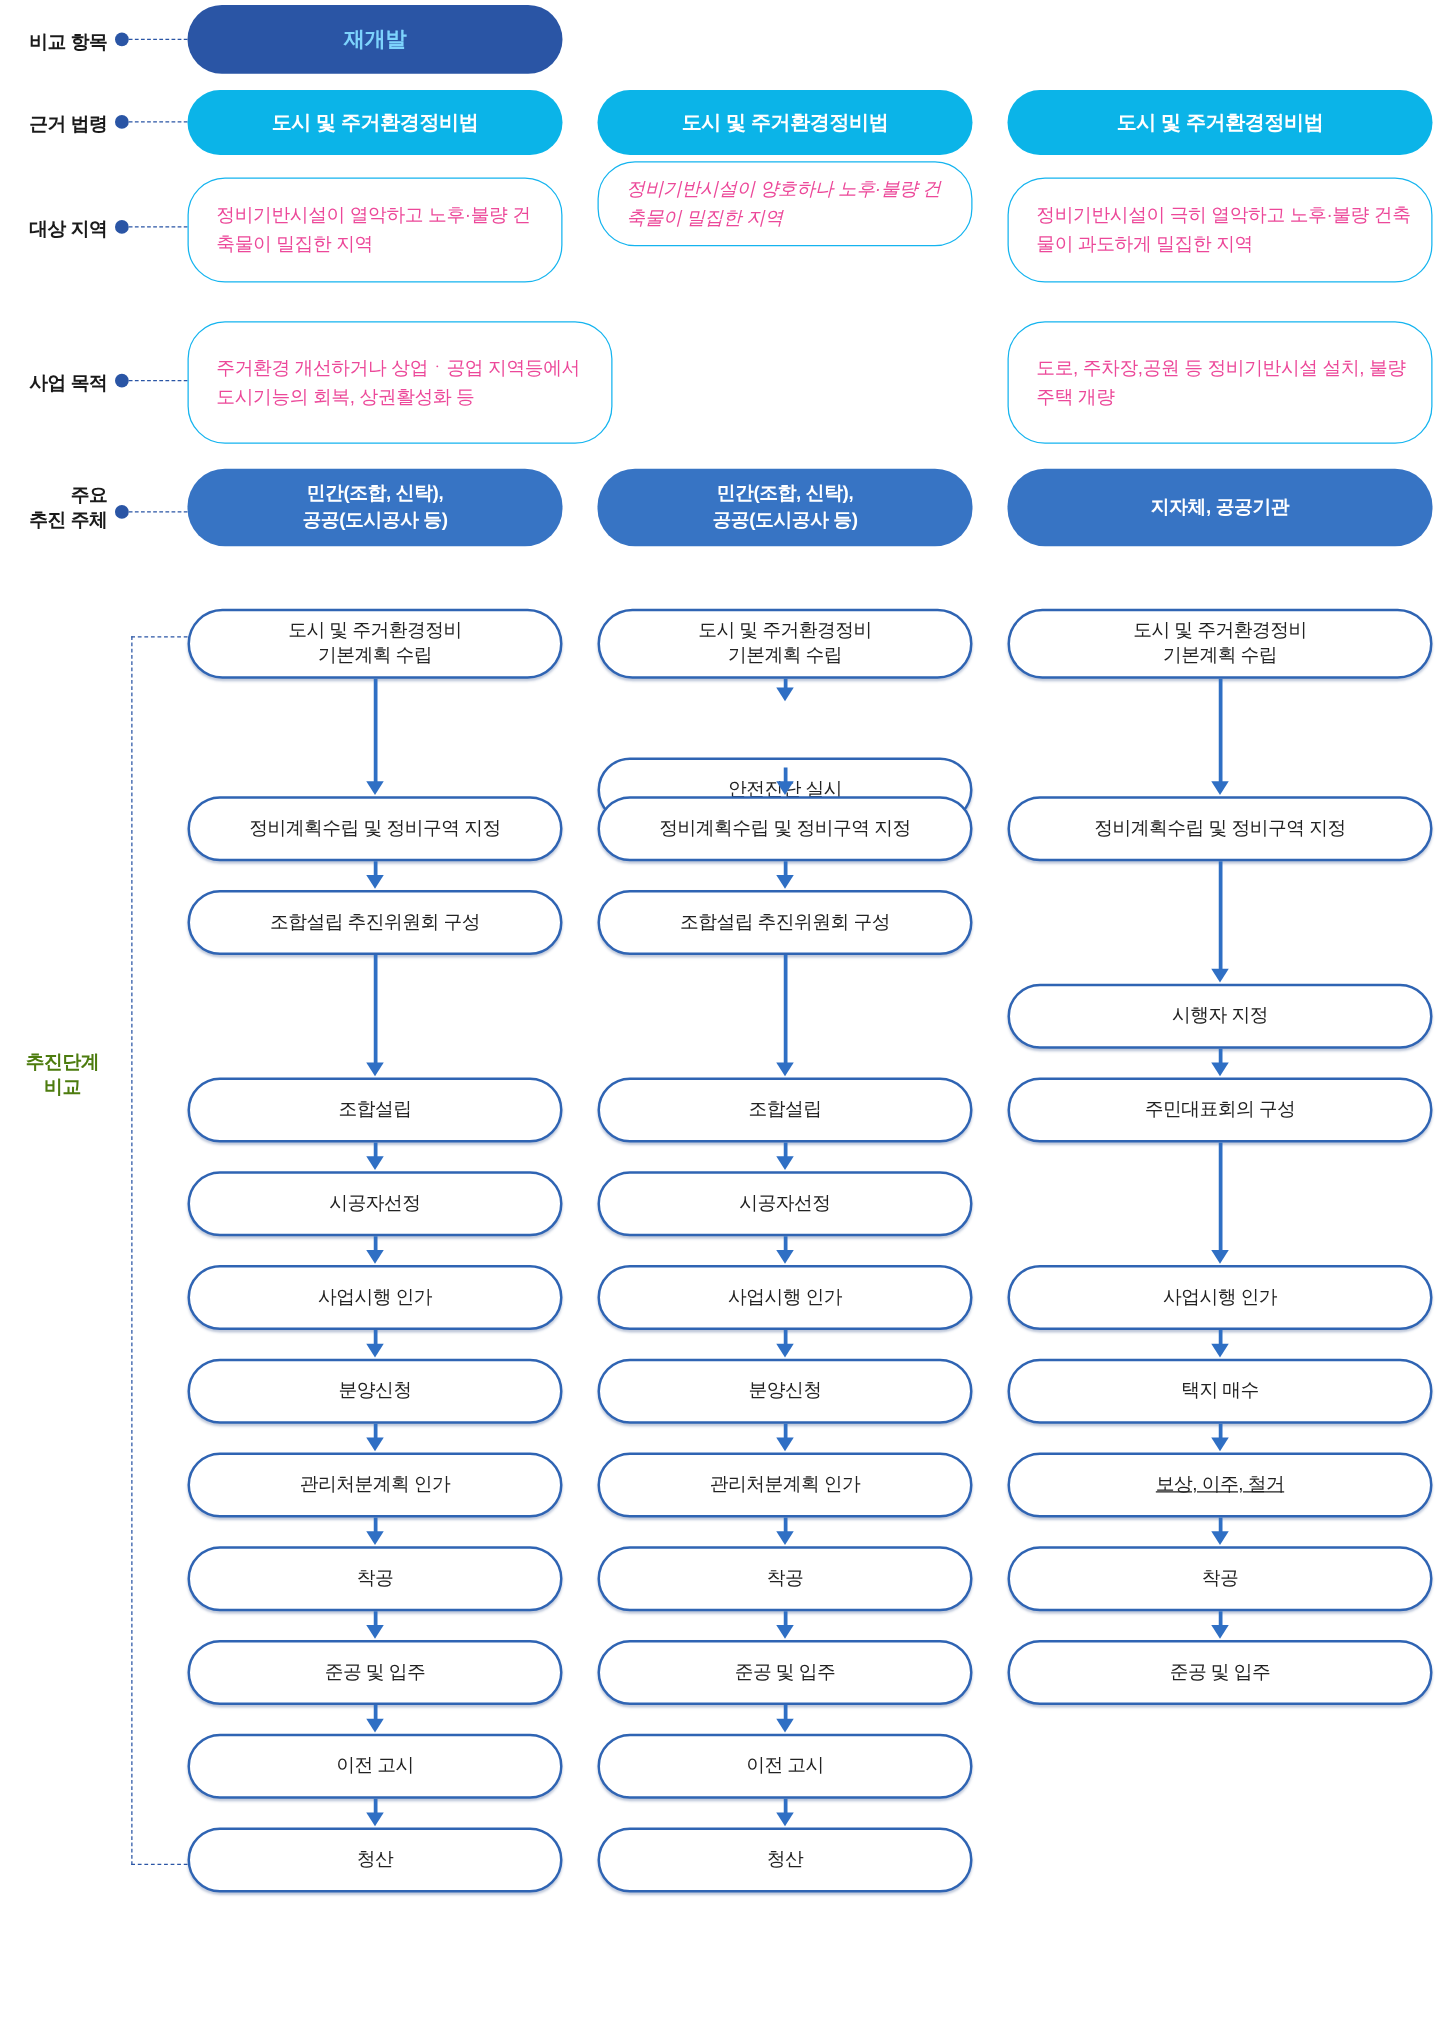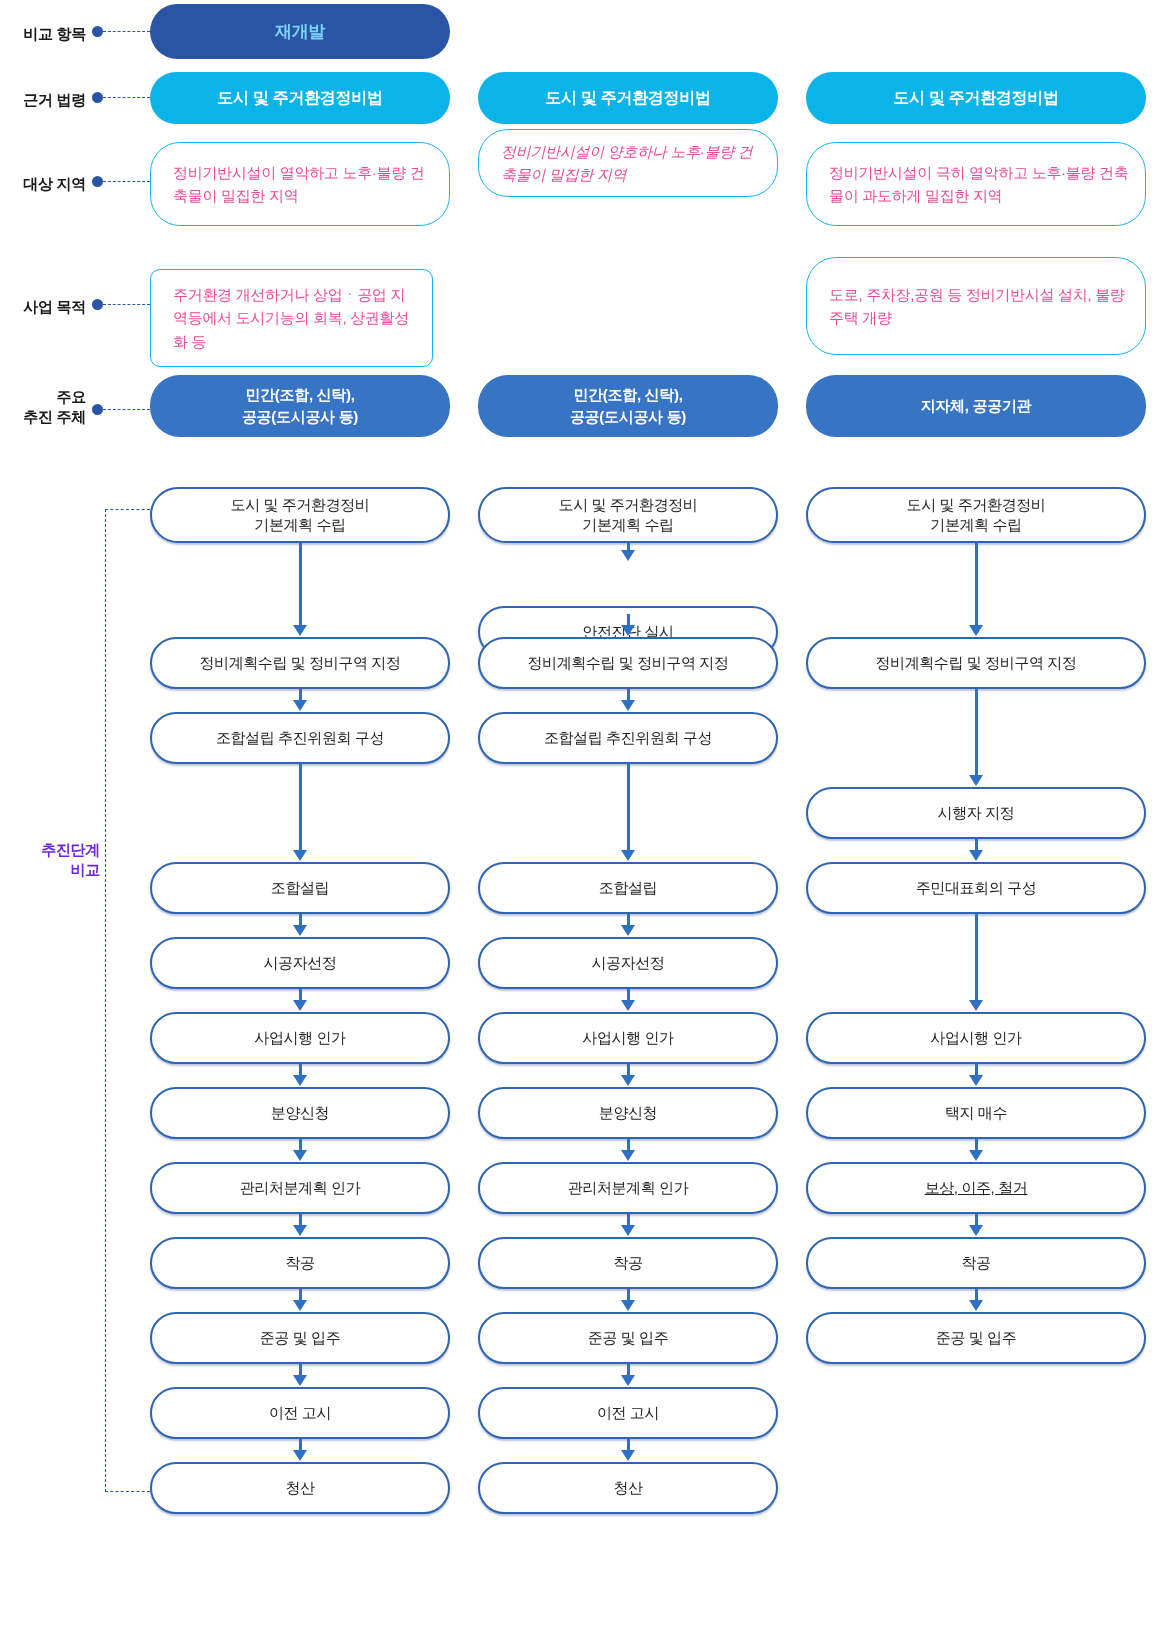--- a/index.html
+++ b/index.html
@@ -64,26 +64,26 @@
   
   #flow-section {
     position: relative;
     width: 1157px;
     height: 1140px;
   }
   #flow-label {
     position: absolute;
     left: 0; top: 370px;
     width: 100px;
-    text-align: right;
+    text-align: center;
     font-size: 15px;
     font-weight: 700;
     line-height: 1.35;
     letter-spacing: -0.3px;
-    color: #6d28d9;
+    color: #4d7c0f;
   }
   #loop-dash {
     position: absolute;
     border-left: 1.4px dashed #2a55a5;
     border-top: 1.4px dashed #2a55a5;
     border-bottom: 1.4px dashed #2a55a5;
     left: 105px;
     top: 39px;
     width: 45px;
     height: 983px;
@@ -150,21 +150,21 @@
   <div class="cell dark center" style="left:150px; top:4px;  width:300px; height:55px;">재개발</div>
 
   <div class="cell cyan center" style="left:150px; top:72px; width:300px; height:52px;">도시 및 주거환경정비법</div>
   <div class="cell cyan center" style="left:478px; top:72px; width:300px; height:52px;">도시 및 주거환경정비법</div>
   <div class="cell cyan center" style="left:806px; top:72px; width:340px; height:52px;">도시 및 주거환경정비법</div>
 
   <div class="cell outline left" style="left:150px; top:142px; width:300px; height:84px;">정비기반시설이 열악하고 노후·불량 건축물이 밀집한 지역</div>
   <div class="cell outline left" style="left:478px; top:129px; width:300px; height:68px;font-style:italic;">정비기반시설이 양호하나 노후·불량 건축물이 밀집한 지역</div>
   <div class="cell outline left" style="left:806px; top:142px; width:340px; height:84px;">정비기반시설이 극히 열악하고 노후·불량 건축물이 과도하게 밀집한 지역</div>
 
-  <div class="cell outline left" style="left:150px; top:269px; width:283px; height:98px;border-radius:10px;">주거환경 개선하거나 상업ㆍ공업 지역등에서 도시기능의 회복, 상권활성화 등</div>
+  <div class="cell outline left" style="left:150px; top:257px; width:340px; height:98px;">주거환경 개선하거나 상업ㆍ공업 지역등에서 도시기능의 회복, 상권활성화 등</div>
   <div class="cell outline left" style="left:806px; top:257px; width:340px; height:98px;">도로, 주차장,공원 등 정비기반시설 설치, 불량주택 개량</div>
 
   <div class="cell mid center" style="left:150px; top:375px; width:300px; height:62px; white-space:pre-line;">민간(조합, 신탁),
 공공(도시공사 등)</div>
   <div class="cell mid center" style="left:478px; top:375px; width:300px; height:62px; white-space:pre-line;">민간(조합, 신탁),
 공공(도시공사 등)</div>
   <div class="cell mid center" style="left:806px; top:375px; width:340px; height:62px; white-space:pre-line;">지자체, 공공기관</div>
 </div>
 
 <div id="flow-section">

